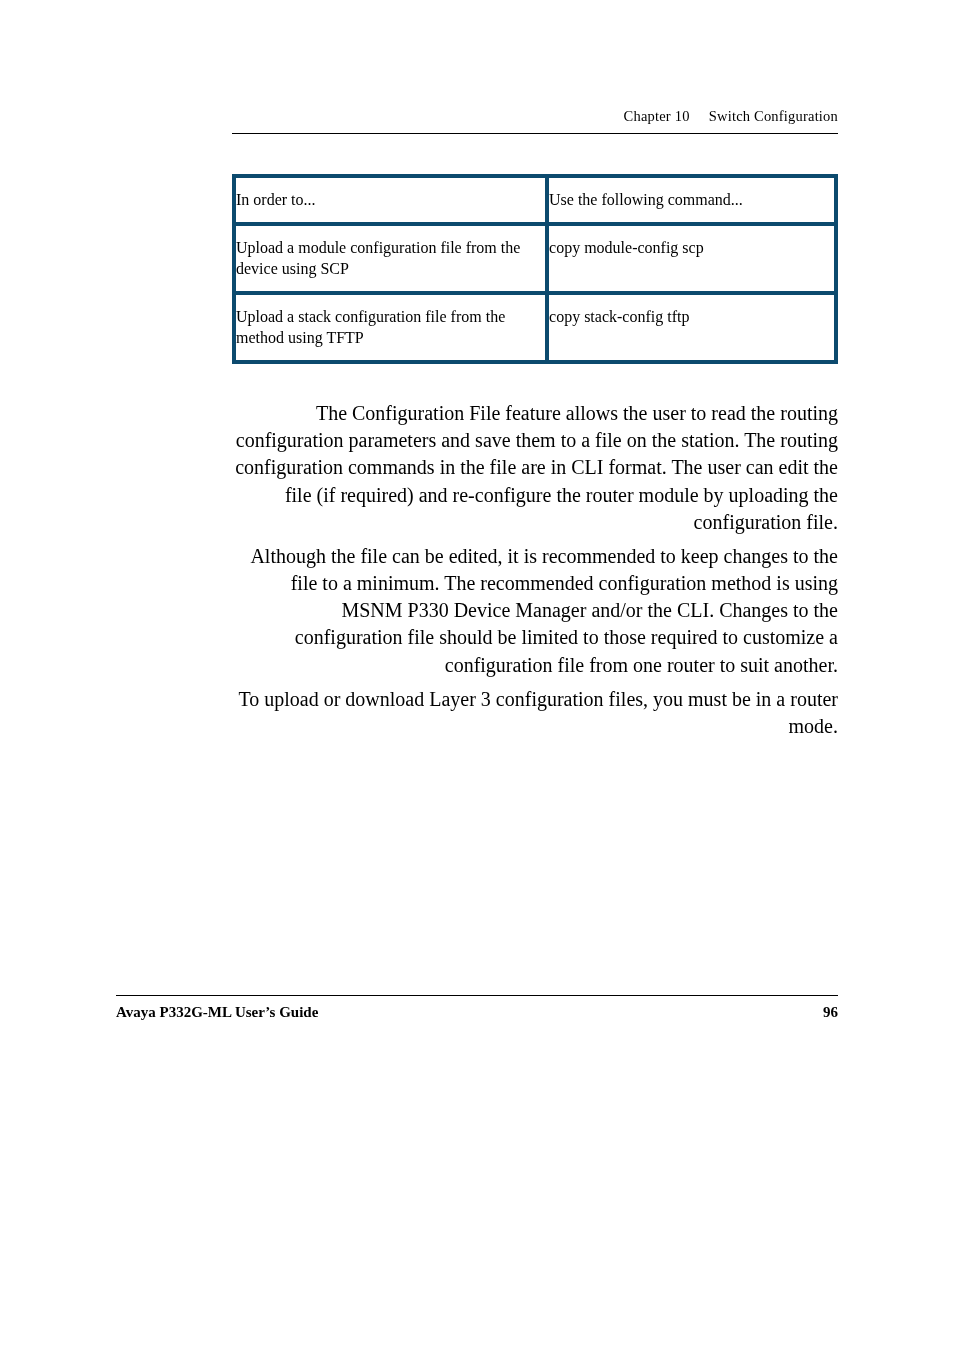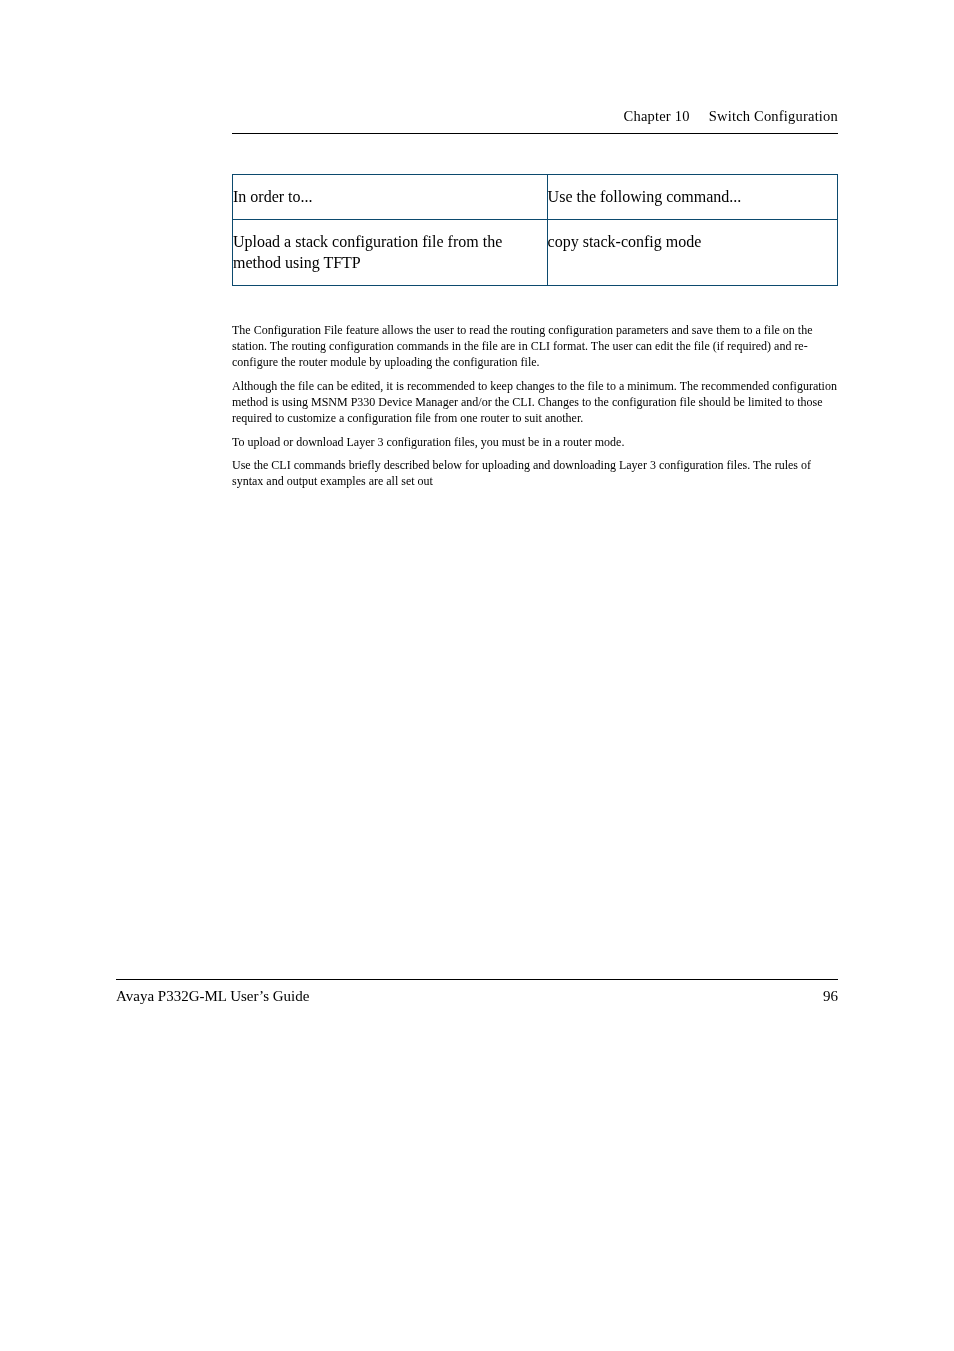--- a/index.html
+++ b/index.html
@@ -28,50 +28,51 @@
     border: none;
     border-top: 1px solid #000;
     margin: 0 0 40px 0;
   }
   table.cmd {
     border-collapse: collapse;
     width: 100%;
     margin-bottom: 36px;
   }
   table.cmd td {
-    border: 1px solid #0c4a6e;
+    border: 4px solid #0c4a6e;
     padding: 11px 0;
     vertical-align: top;
     font-size: 16px;
     line-height: 1.35;
   }
   table.cmd td.left {
     width: 52%;
   }
   table.cmd td.right {
     width: 48%;
   }
   h3.section {
     font-family: "Helvetica Neue", Helvetica, Arial, sans-serif;
     font-weight: 700;
     font-size: 15px;
     margin: 0 0 10px -116px;
     letter-spacing: 0.1px;
   }
   .body-text p {
-    font-size: 12px;
+    font-size: 20px;
     line-height: 1.36;
     margin: 0 0 7px 0;
-    text-align: left;
+    text-align: right;
   }
   .footer {
     position: absolute;
     left: 116px;
     right: 116px;
-    bottom: 84px;
+    bottom: 68px;
+    font-weight: bold;
   }
   .foot-rule {
     border: none;
     border-top: 1px solid #000;
     margin: 0 0 8px 0;
   }
   .foot-line {
     display: flex;
     justify-content: space-between;
     font-size: 15px;
@@ -87,32 +88,35 @@
   </div>
   <hr class="head-rule">
 
   <table class="cmd">
     <tbody>
         <tr>
       <td class="left">In order to...</td>
       <td class="right">Use the following command...</td>
     </tr>
     <tr>
+      <td class="left">Upload a module configuration file from the device using SCP</td>
+      <td class="right">copy module-config scp</td>
+    </tr>
+    <tr>
       <td class="left">Upload a stack configuration file from the method using TFTP</td>
-      <td class="right">copy stack-config mode</td>
+      <td class="right">copy stack-config tftp</td>
     </tr>
   </tbody>
     </table>
 
 
   <div class="body-text">
     <p>The Configuration File feature allows the user to read the routing configuration parameters and save them to a file on the station. The routing configuration commands in the file are in CLI format. The user can edit the file (if required) and re-configure the router module by uploading the configuration file.</p>
     <p>Although the file can be edited, it is recommended to keep changes to the file to a minimum. The recommended configuration method is using MSNM P330 Device Manager and/or the CLI. Changes to the configuration file should be limited to those required to customize a configuration file from one router to suit another.</p>
     <p> To upload or download Layer 3 configuration files, you must be in a router mode.</p>
-    <p>Use the CLI commands briefly described below for uploading and downloading Layer 3 configuration files. The rules of syntax and output examples are all set out</p>
   </div>
 
   <div class="footer">
     <hr class="foot-rule">
     <div class="foot-line">
       <span>Avaya P332G-ML User’s Guide</span>
       <span>96</span>
     </div>
   </div>
 

